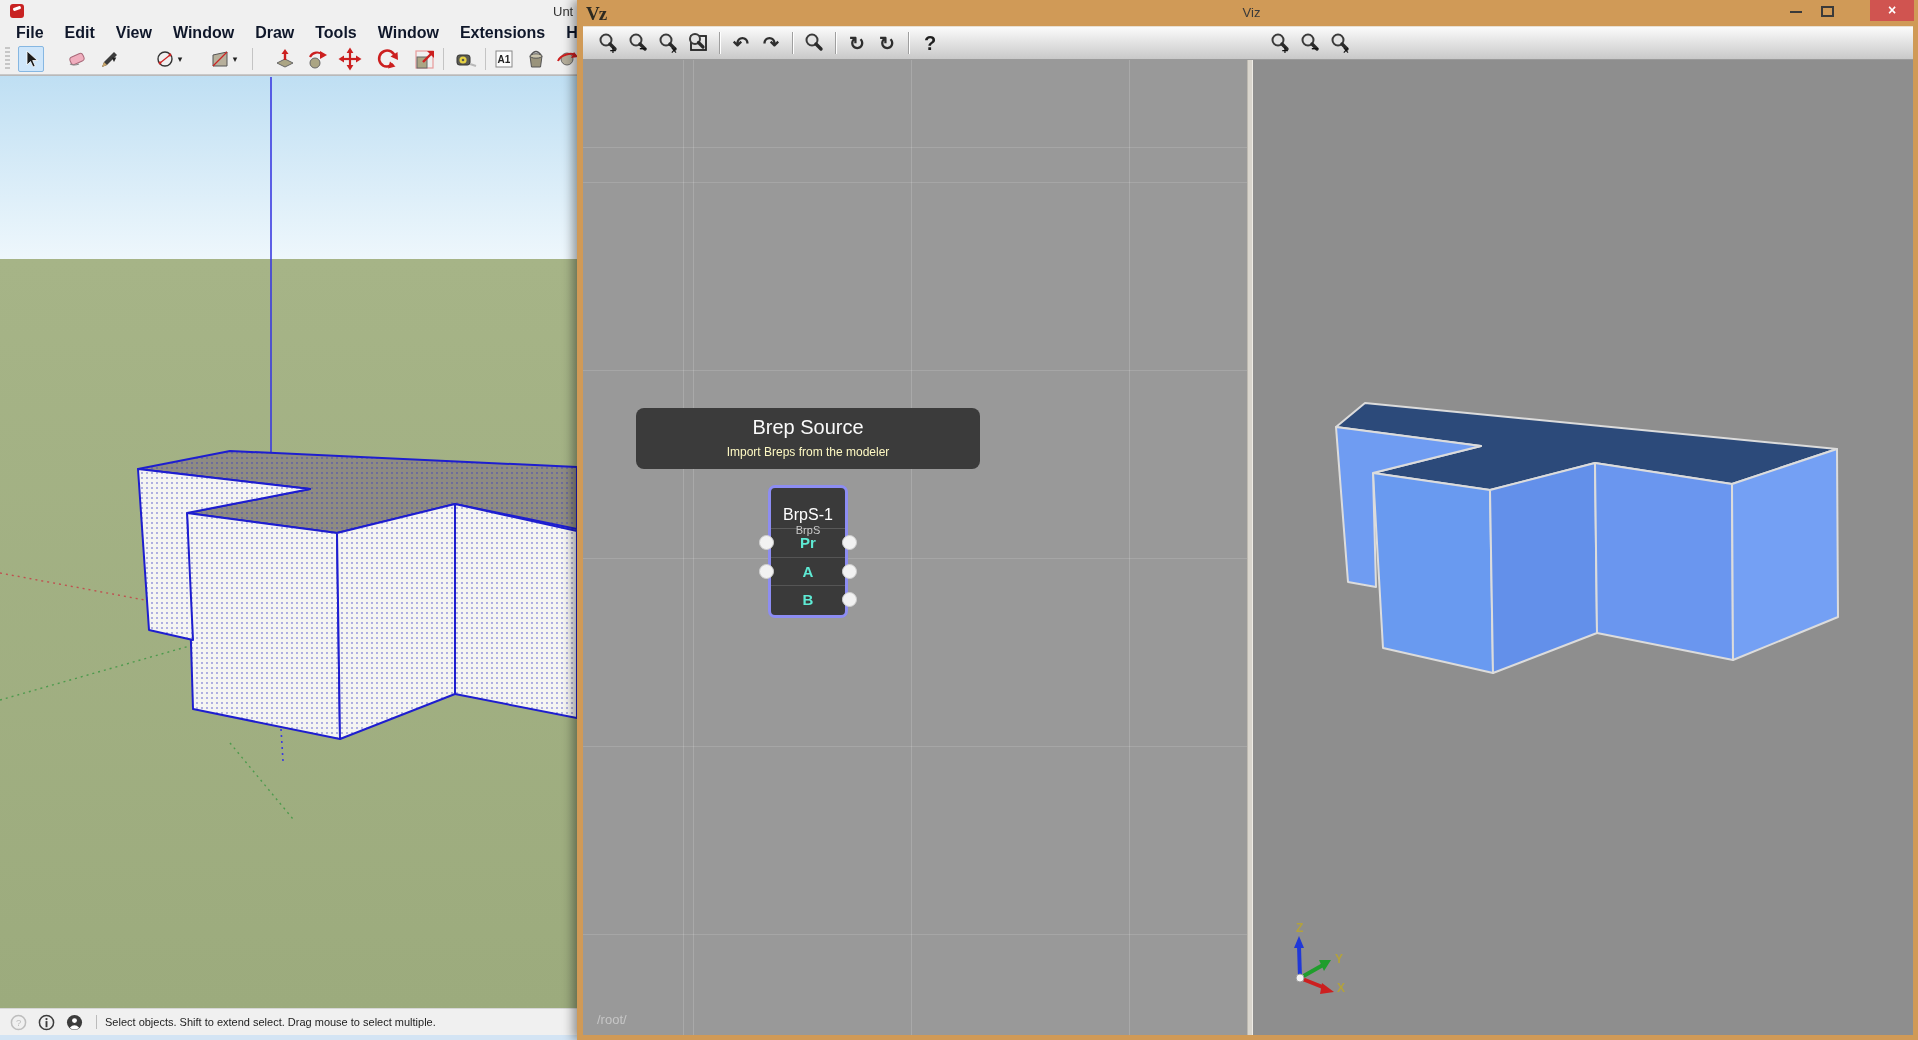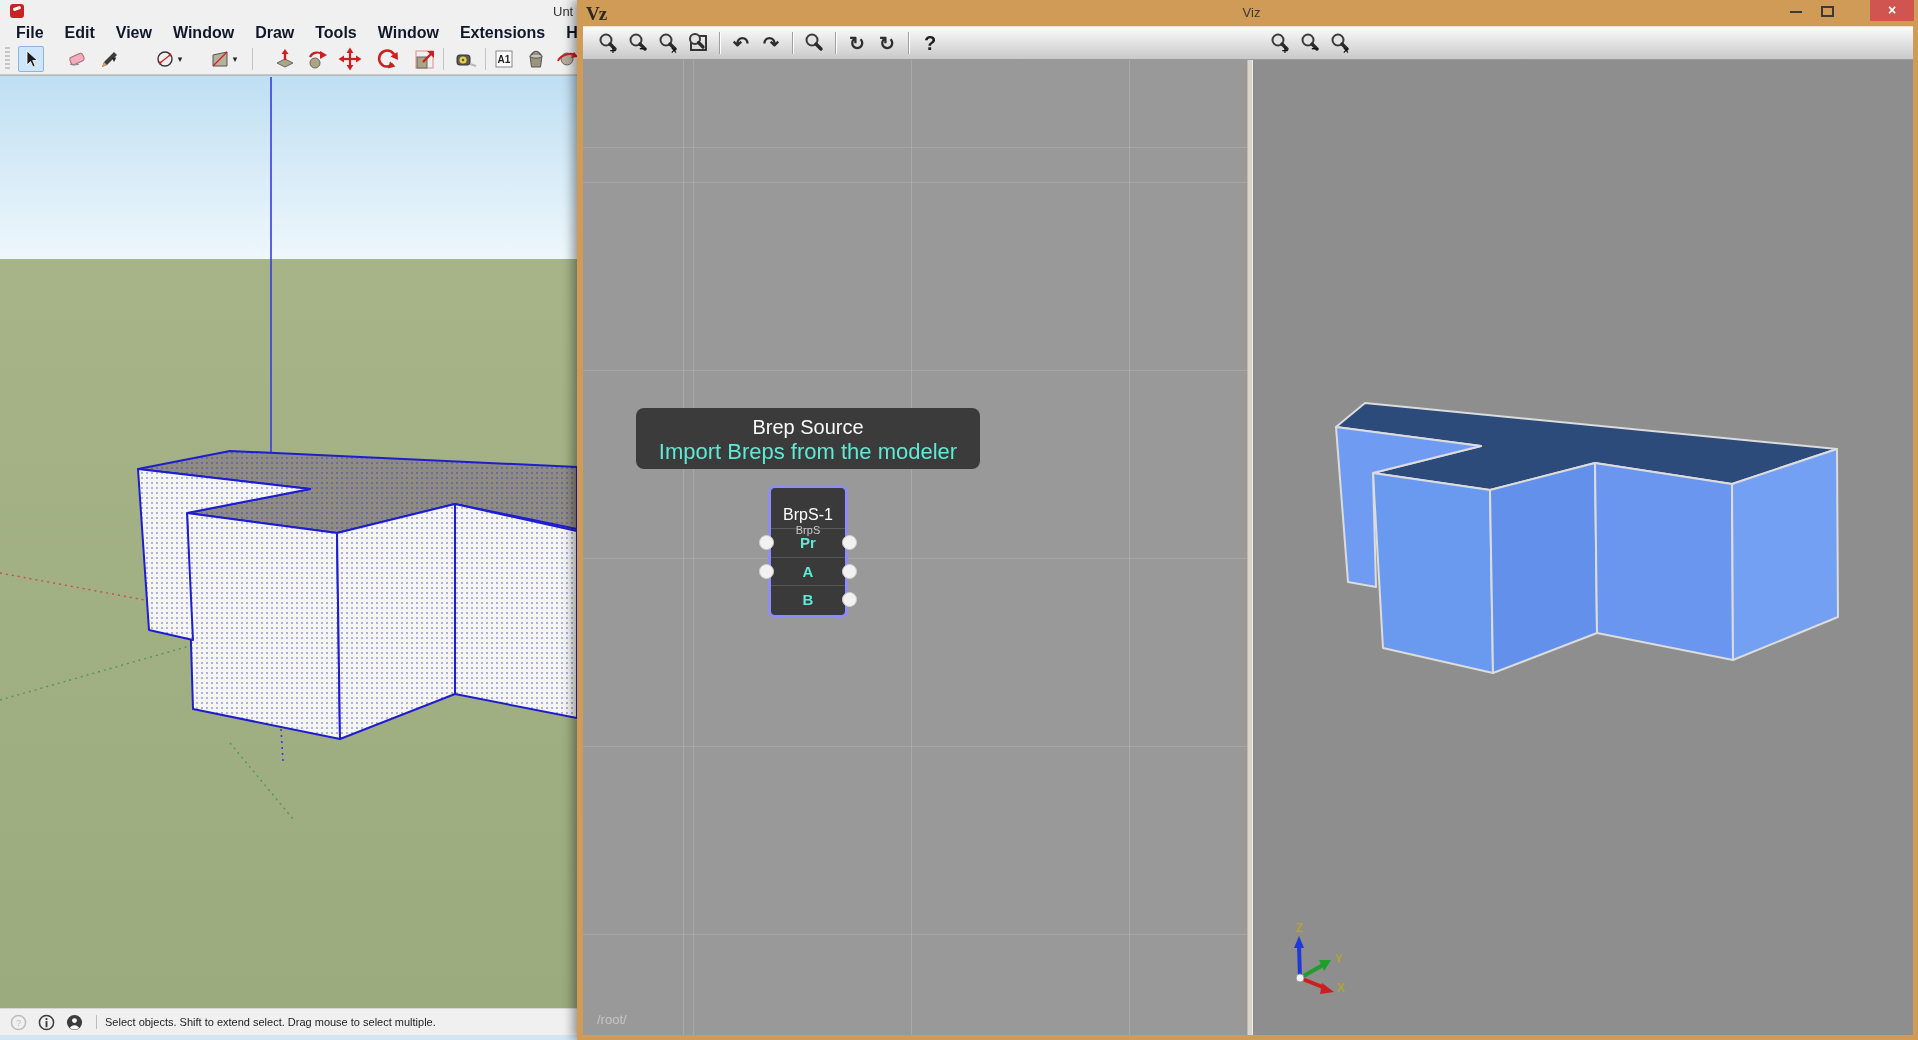--- a/index.html
+++ b/index.html
@@ -59,21 +59,21 @@
        repeating-linear-gradient(to right, rgba(255,255,255,.16) 0 1px, transparent 1px 218px),
        repeating-linear-gradient(to bottom, rgba(255,255,255,.13) 0 1px, transparent 1px 188px);
      background-position:110px 0, 0 122px; overflow:hidden; }
   .viz-divider { position:absolute; left:670px; top:60px; width:6px; height:975px; background:#d9d5cd; border-left:1px solid #bdb9b1; border-right:1px solid #efece6; }
   .viz-pane-right { position:absolute; left:676px; top:60px; width:660px; height:975px; background:#8e8e8e; overflow:hidden; }
   .viz-help-lines { position:absolute; left:14px; top:24px; }
   .viz-help-line { font-size:14.5px; color:#d2d2d2; line-height:24px; white-space:nowrap; }
   .viz-tooltip { position:absolute; left:53px; top:348px; width:344px; height:61px; background:#3b3b3b; border-radius:8px;
      display:flex; flex-direction:column; align-items:center; justify-content:center; }
   .viz-tooltip .tt1 { font-size:20px; color:#fafafa; line-height:26px; }
-  .viz-tooltip .tt2 { font-size:22px; color:#5eead4; line-height:24px; }
+  .viz-tooltip .tt2 { font-size:12px; color:#fef9c3; line-height:24px; }
   
   .viz-node { position:absolute; left:185px; top:425px; width:80px; height:133px; background:#3a3a3a;
      border:3px solid #8d8df2; border-radius:7px; }
   .node-header { height:41px; text-align:center; border-bottom:1px solid #5a5a5a; }
   .node-title { font-size:16px; color:#fff; padding-top:18px; }
   .node-sub { font-size:11px; color:#c9c9c9; }
   .node-row { height:28.5px; text-align:center; border-bottom:1px solid #555; position:relative; }
   .node-row:last-child { border-bottom:none; }
   .node-row-label { font-size:15px; color:#5eead4; line-height:28px;font-weight:bold; }
   .node-pin { position:absolute; width:15px; height:15px; border-radius:50%; background:#f2f2f2; border:1px solid #cfcfcf; top:6px; }

